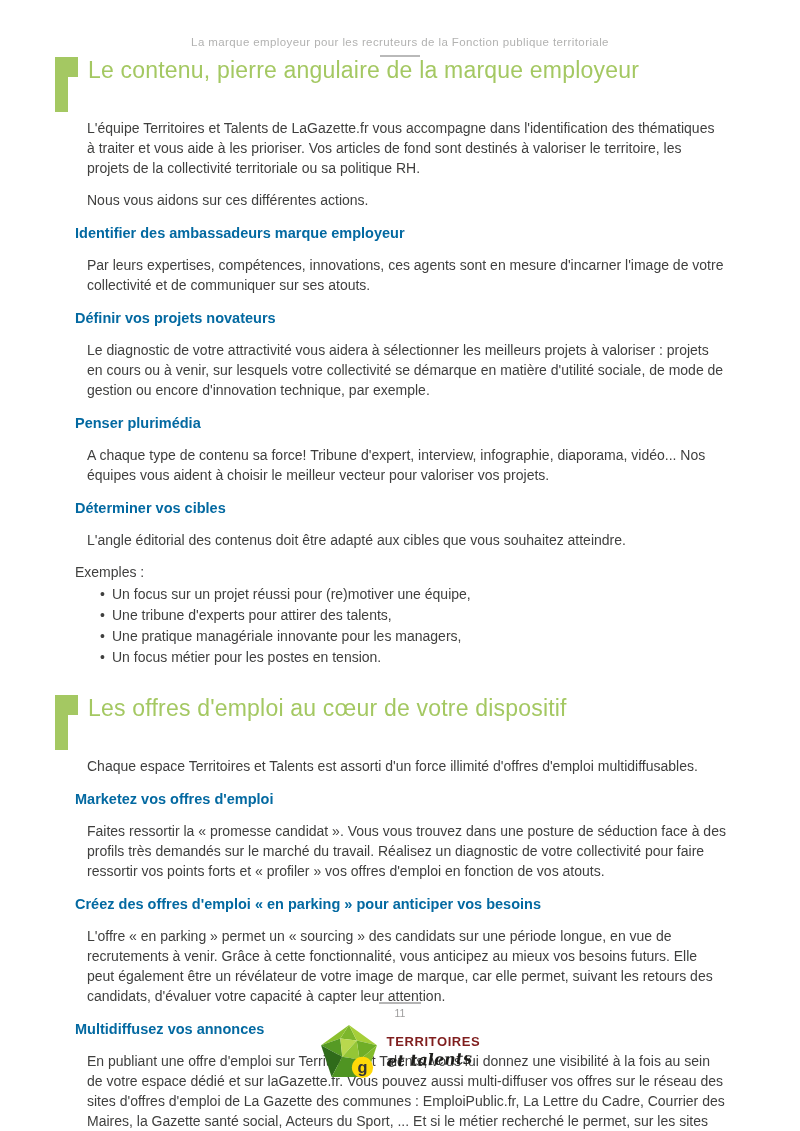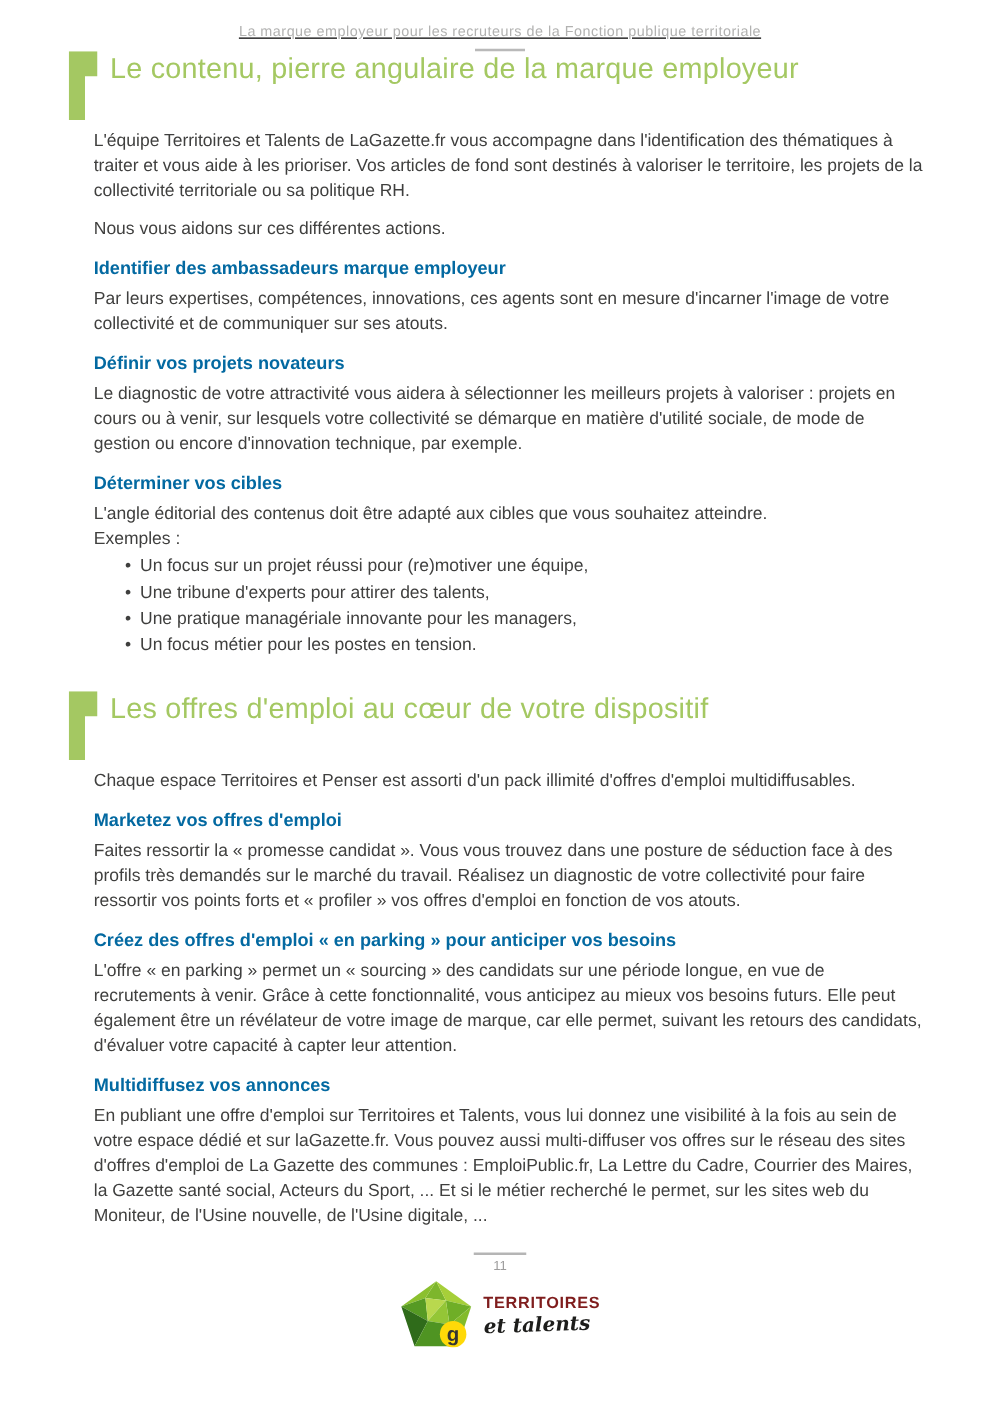--- a/index.html
+++ b/index.html
@@ -10,21 +10,21 @@
   }
   .page{
     position:relative;
     width:800px;
     height:1131px;
     margin:0 auto;
     background:#ffffff;
     overflow:hidden;
   }
   
-  .running-header{ padding-top:20px;text-decoration:underline; }
+  .running-header{ padding-top:36px; }
   .rh-text{
     text-align:center;
     font-size:11.5px;
     letter-spacing:.4px;
     color:#b2b2b1;
   }
   .rh-rule{
     width:40px;height:2px;background:#b9b9b9;
     margin:7px auto 0 auto;
   }
@@ -45,21 +45,21 @@
     color:#a4c862;
   }
   .chapter-2{ margin-top:27px; }
   
   .content{
     margin:0 62px 0 75px;
     color:#3f3f3e;
     font-size:14px;
     line-height:20px;
   }
-  .content p{ margin:0; }
+  .content p{ margin:12px; }
   .intro-1{ margin-top:6px !important; }
   .intro-2{ margin-top:10px !important; }
   .sub{ margin-top:13px; }
   .sub h2{
     margin:0 0 3px 0;
     font-size:14.5px;
     font-weight:700;
     color:#0369a1;
   }
   .examples{ margin:0 !important; }
@@ -137,20 +137,24 @@
       <div class="sub">
         <h2>Identifier des ambassadeurs marque employeur</h2>
         <p>Par leurs expertises, compétences, innovations, ces agents sont en mesure d'incarner l'image de votre collectivité et de communiquer sur ses atouts.</p>
       </div>
 
       <div class="sub">
         <h2>Définir vos projets novateurs</h2>
         <p>Le diagnostic de votre attractivité vous aidera à sélectionner les meilleurs projets à valoriser : projets en cours ou à venir, sur lesquels votre collectivité se démarque  en matière d'utilité sociale, de mode de gestion ou encore d'innovation technique, par exemple.</p>
       </div>
 
+      <div class="sub">
+        <h2>Penser plurimédia</h2>
+        <p>A chaque type de contenu sa force! Tribune d'expert, interview, infographie, diaporama, vidéo... Nos équipes vous aident à choisir le meilleur vecteur pour valoriser vos projets.</p>
+      </div>
 
       <div class="sub">
         <h2>Déterminer vos cibles</h2>
         <p>L'angle éditorial des contenus doit être adapté aux cibles que vous souhaitez atteindre.</p>
         <p class="examples">Exemples :</p>
         <ul class="bullets">
           <li>Un focus sur un projet réussi pour (re)motiver une équipe,</li>
           <li>Une tribune d'experts pour attirer des talents,</li>
           <li>Une pratique managériale innovante pour les managers,</li>
           <li>Un focus métier pour les postes en tension.</li>
@@ -160,21 +164,21 @@
   </div>
 
   <div class="chapter chapter-2">
     <div class="chapter-head">
       <svg class="bracket" width="23" height="55" viewBox="0 0 23 55">
         <polygon points="0,0 23,0 23,20 13,20 13,55 0,55" fill="#a4c862"></polygon>
       </svg>
       <h1>Les offres d'emploi au cœur de votre dispositif</h1>
     </div>
     <div class="content">
-      <p class="intro-1">Chaque espace Territoires et Penser est assorti d'un pack illimité d'offres d'emploi multidiffusables.</p>
+      <p class="intro-1">Chaque espace Territoires et Talents est assorti d'un force illimité d'offres d'emploi multidiffusables.</p>
 
       <div class="sub">
         <h2>Marketez vos offres d'emploi</h2>
         <p>Faites ressortir la « promesse candidat ». Vous vous trouvez dans une posture de séduction face à des profils très demandés sur le marché du travail. Réalisez un diagnostic de votre collectivité pour faire ressortir vos points forts et « profiler » vos offres d'emploi en fonction de vos atouts.</p>
       </div>
 
       <div class="sub">
         <h2>Créez des offres d'emploi « en parking » pour anticiper vos besoins</h2>
         <p>L'offre « en parking » permet un « sourcing » des candidats sur une période longue, en vue de recrutements à venir. Grâce à cette fonctionnalité, vous anticipez au mieux vos besoins futurs. Elle peut également être un révélateur de votre image de marque, car elle permet, suivant les retours des candidats, d'évaluer votre capacité à capter leur attention.</p>
       </div>

